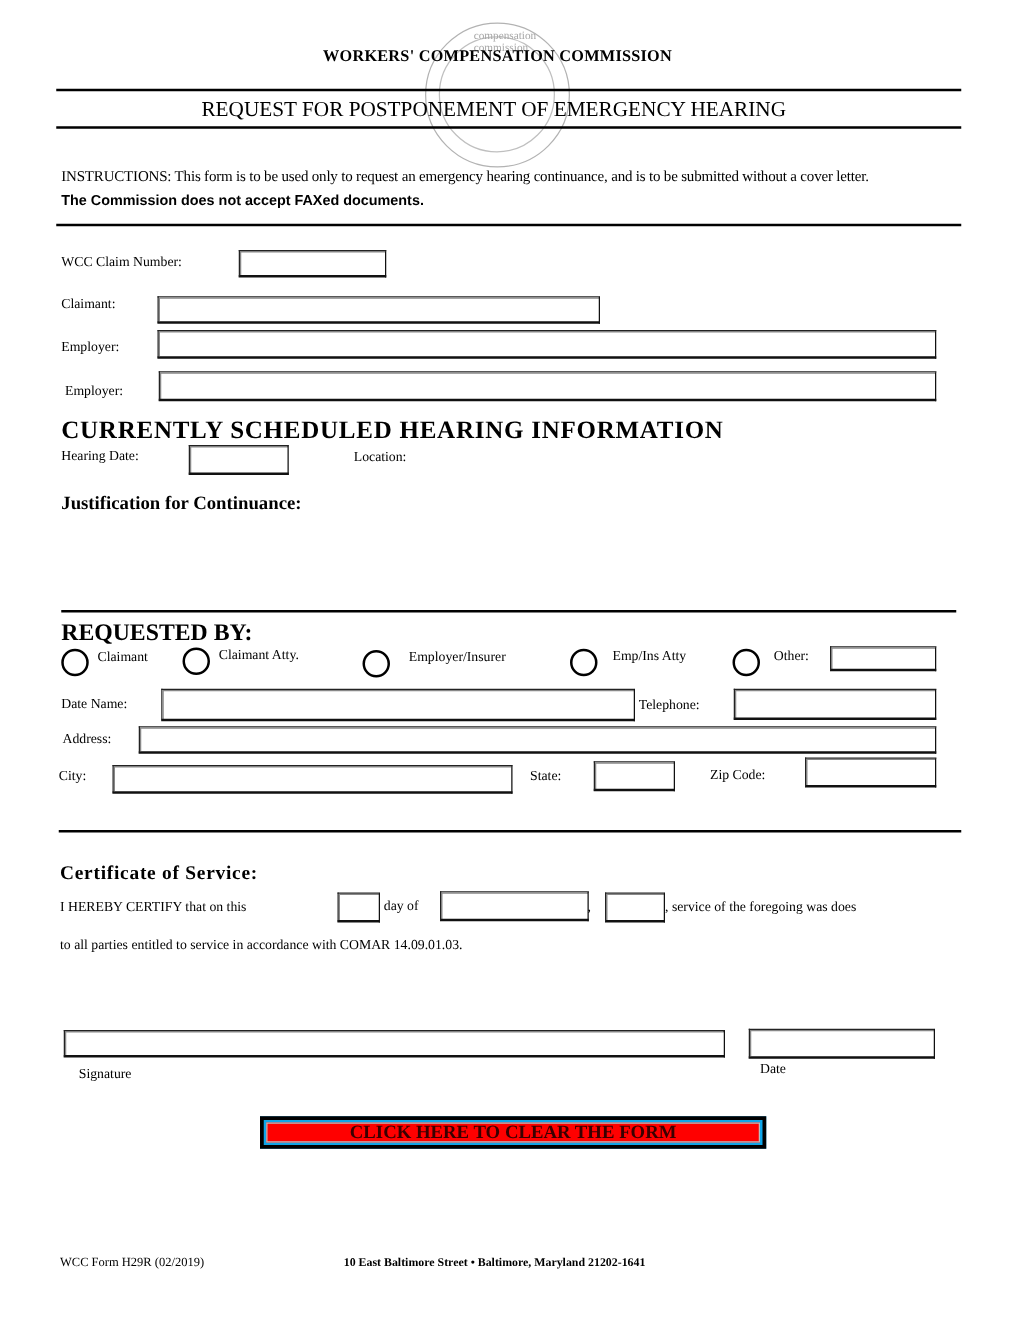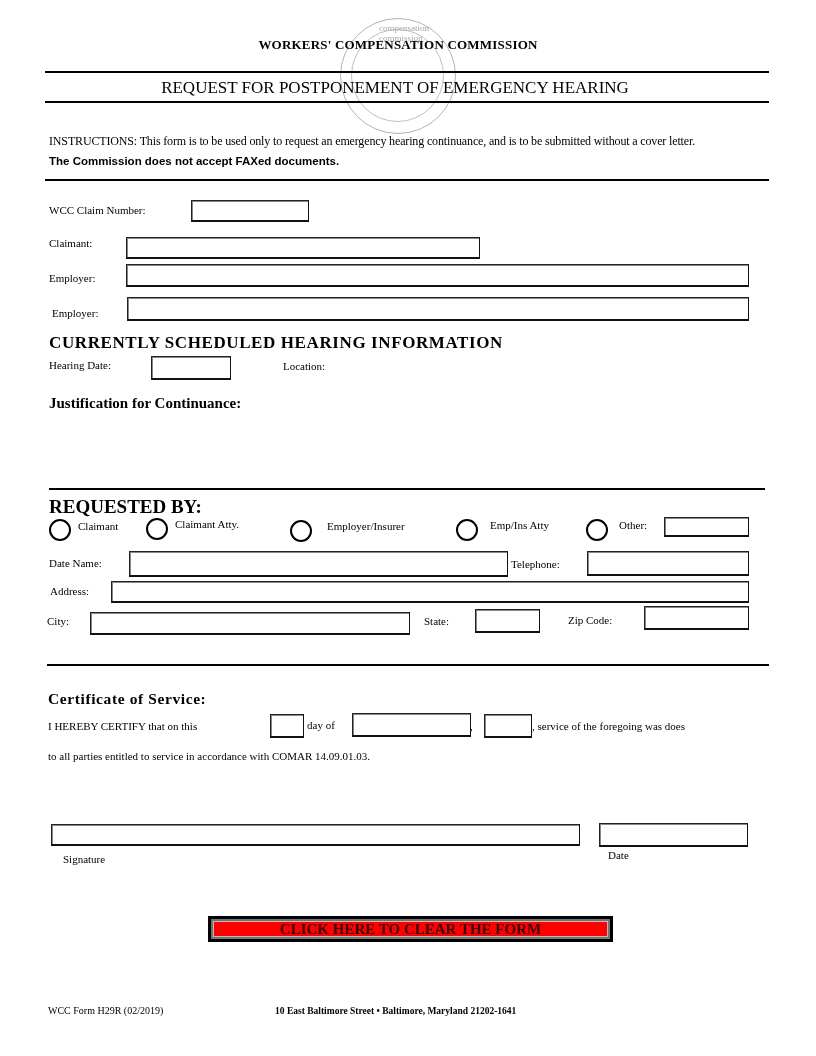--- a/index.html
+++ b/index.html
@@ -22,22 +22,22 @@
     .radio {
       position: absolute; width: 22px; height: 22px; border: 2.5px solid #000; border-radius: 50%; background: #fff;
     }
     .seal {
       position: absolute; left: 340px; top: 18px; width: 116px; height: 116px; border-radius: 50%;
       border: 1.5px solid #999; opacity: 0.75;
     }
     .seal .inner { position: absolute; left: 10px; top: 10px; width: 93px; height: 93px; border-radius: 50%; border: 1px solid #aaa; }
     .seal .ring-text { position: absolute; font-size: 9px; color: #888; font-family: "Liberation Serif", serif; }
     .clear-btn {
-      position: absolute; left: 208px; top: 916px; width: 405px; height: 26px;
-      border: 3px solid #000; background: #737373; padding: 2px;
+      position: absolute; left: 208px; top: 893px; width: 405px; height: 26px;
+      border: 3px solid #000; background: #0ea5e9; padding: 2px;
     }
     .clear-btn .face {
       width: 100%; height: 100%; background: #ff0000; border: 1px solid #bbb;
       display: flex; align-items: center; justify-content: center;
       font-family: "Liberation Serif", serif; font-weight: bold; font-size: 15px; color: #3a0000;
     }
   </style>
 </head>
 <body>
 
@@ -68,21 +68,21 @@
 <span class="lbl" style="left:49px; top:272px;">Employer:</span>
 <div class="field" style="left:126px; top:264px; width:623px; height:23px;">
   <input type="text" value="" style="">
 </div>
 
 <span class="lbl" style="left:52px; top:307px;">Employer:</span>
 <div class="field" style="left:127px; top:297px; width:622px; height:24px;">
   <input type="text" value="" style="">
 </div>
 
-<div class="abs serif" style="left:49px; top:333px; font-size:17px; font-weight:bold; letter-spacing:0.6px;text-align:right;">CURRENTLY SCHEDULED HEARING INFORMATION</div>
+<div class="abs serif" style="left:49px; top:333px; font-size:20px; font-weight:bold; letter-spacing:0.6px;text-align:right;">CURRENTLY SCHEDULED HEARING INFORMATION</div>
 <span class="lbl" style="left:49px; top:359px;">Hearing Date:</span>
 <div class="field" style="left:151px; top:356px; width:80px; height:24px;">
   <input type="text" value="" style="">
 </div>
 <span class="lbl" style="left:283px; top:360px;">Location:</span>
 
 <div class="abs serif" style="left:49px; top:395px; font-size:15px; font-weight:bold;">Justification for Continuance:</div>
 <div class="abs" style="left:49px; top:418px; width:715px; height:68px;"></div>
 
 <div class="hline" style="left:49px; top:488px; width:716px; height:1.5px;"></div>

